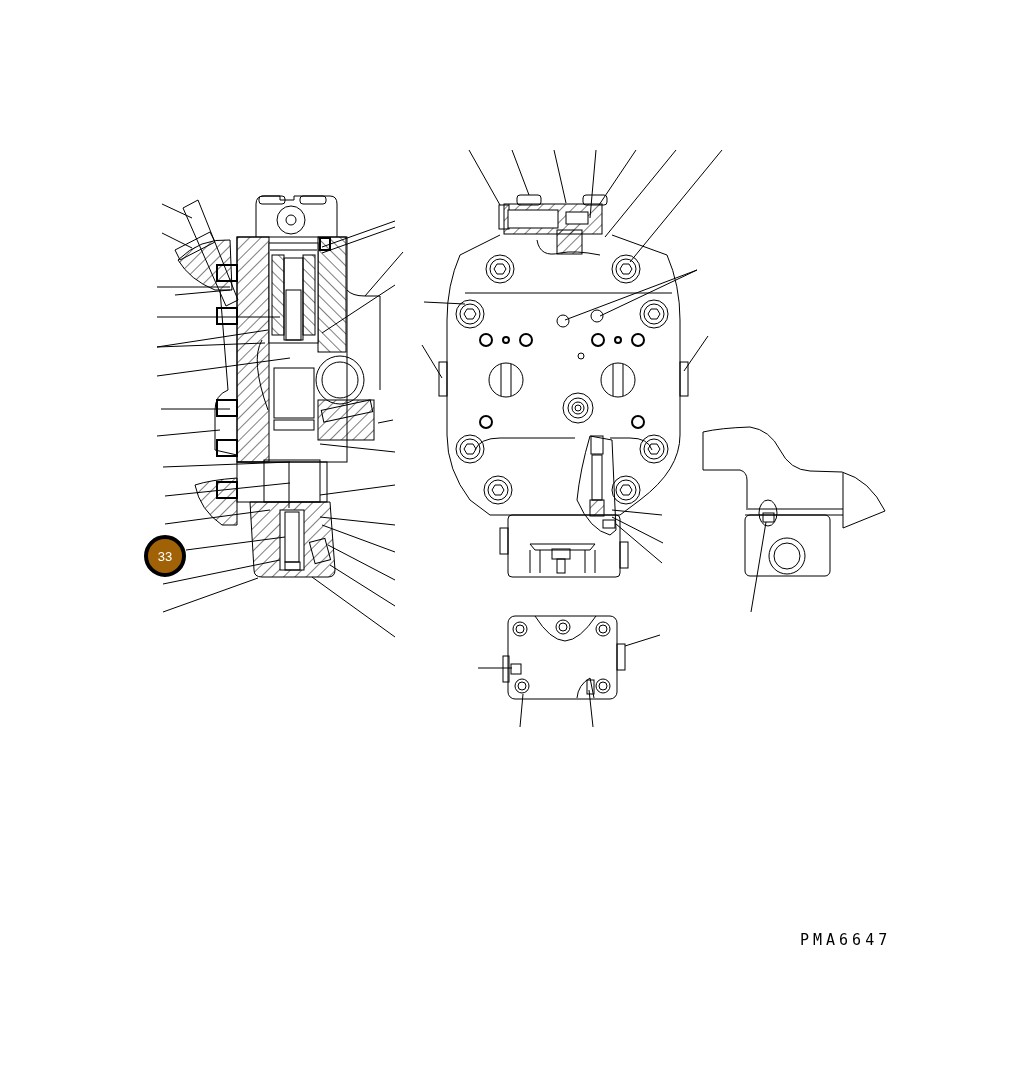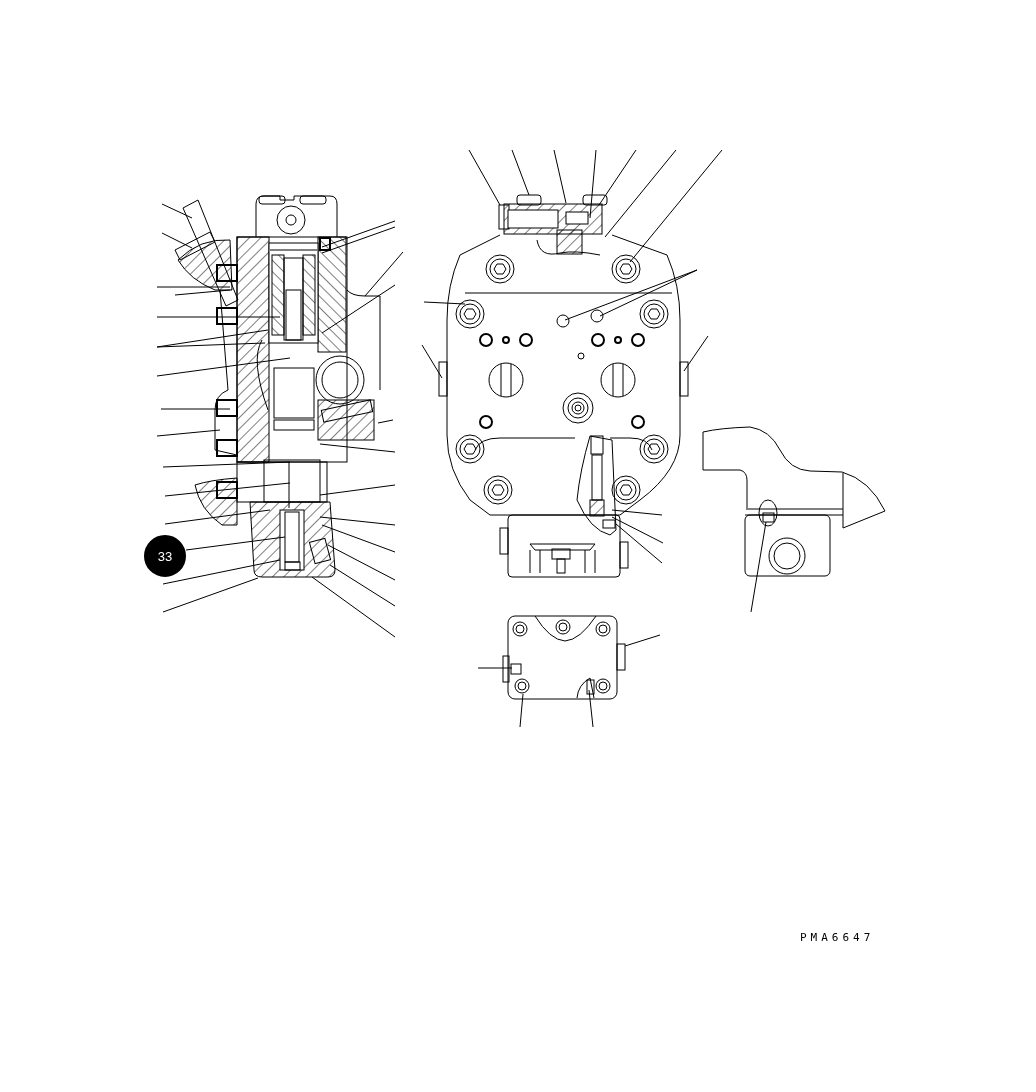--- a/index.html
+++ b/index.html
@@ -3,28 +3,28 @@
   <meta charset="utf-8">
   <style>
     html, body { margin: 0; padding: 0; background: #ffffff; }
     body { width: 1036px; height: 1092px; position: relative; overflow: hidden; font-family: "Liberation Sans", sans-serif; }
     svg { position: absolute; left: 0; top: 0; }
     .ln { stroke: #000; stroke-width: 1; fill: none; }
     .thick { stroke: #000; stroke-width: 2; fill: none; }
     .fillw { fill: #fff; stroke: #000; stroke-width: 1; }
     .badge {
       position: absolute; left: 144px; top: 535px; width: 42px; height: 42px;
-      border-radius: 50%; background: #000000; border: 4px solid #000;
+      border-radius: 50%; background: #a16207; border: 4px solid #000;
       box-sizing: border-box; color: #fff; font-size: 13px;
       display: flex; align-items: center; justify-content: center;
       font-family: "Liberation Sans", sans-serif;
     }
     .code {
       position: absolute; left: 800px; top: 931px; font-family: "DejaVu Sans Mono", monospace;
-      font-size: 11px; letter-spacing: 4px; color: #000;
+      font-size: 15px; letter-spacing: 4px; color: #000;
     }
   </style>
 </head>
 <body>
 
 <svg width="1036" height="1092" viewBox="0 0 1036 1092" xmlns="http://www.w3.org/2000/svg">
   <defs>
     <pattern id="hatch" patternUnits="userSpaceOnUse" width="8" height="8" patternTransform="rotate(45)">
       <line x1="0" y1="0" x2="0" y2="8" stroke="#000" stroke-width="1"></line>
     </pattern>

